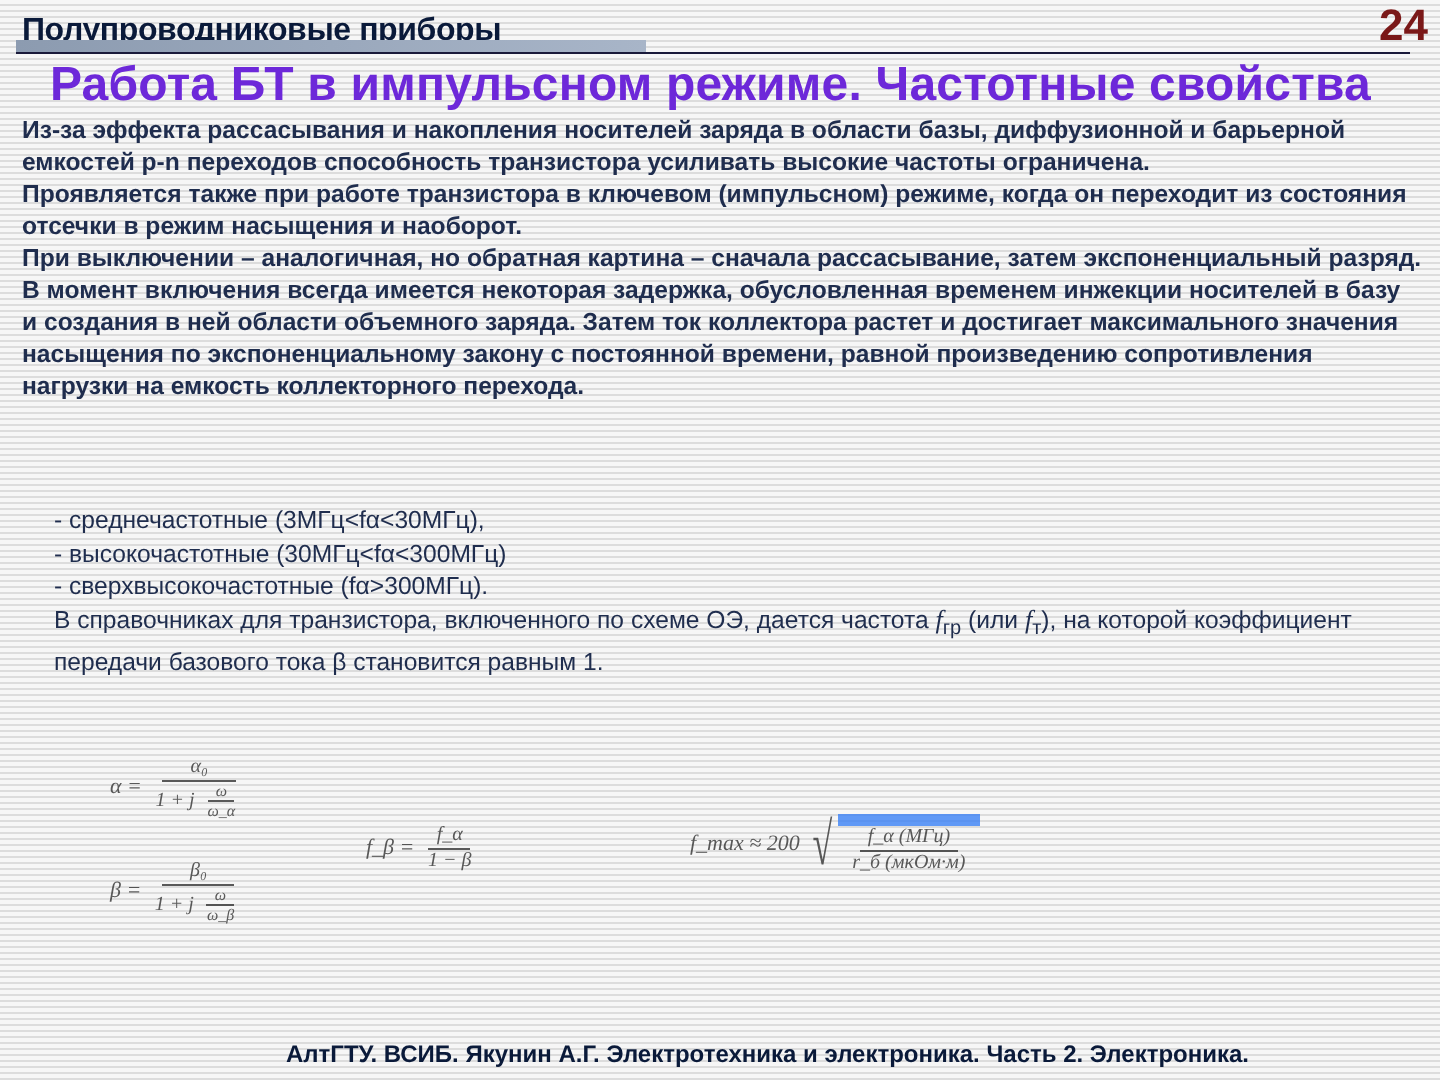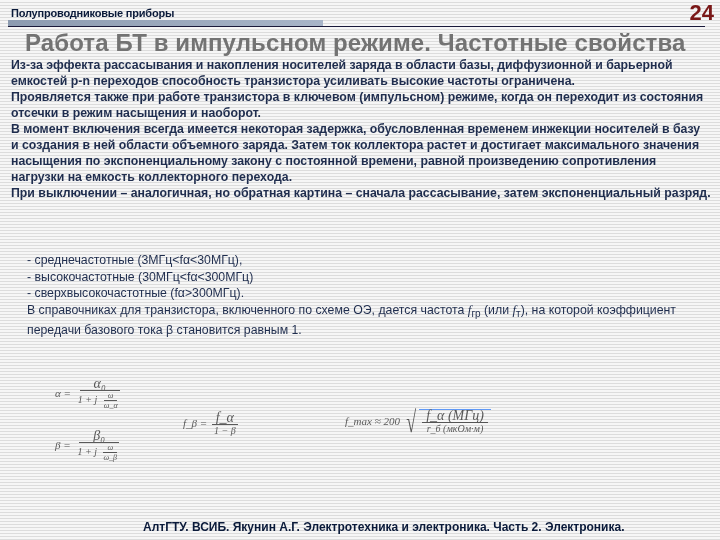--- a/index.html
+++ b/index.html
@@ -5,79 +5,79 @@
     html, body { margin: 0; padding: 0; }
     body {
       width: 720px; height: 540px; overflow: hidden; position: relative;
       background-color: #f4f4f4;
       background-image: repeating-linear-gradient(to bottom, #f6f6f6 0px, #f6f6f6 2px, #dcdcdc 2px, #dcdcdc 3px);
       font-family: "Liberation Sans", sans-serif;
       color: #1b2a4a;
     }
     .section-label {
       position: absolute; left: 11px; top: 7px;
-      font-size: 11px; font-weight: bold; color: #0a1a3a;
+      font-size: 16px; font-weight: bold; color: #0a1a3a;
       letter-spacing: -0.2px;
     }
     .header-bar {
       position: absolute; left: 8px; top: 20px; width: 315px; height: 6px;
       background: linear-gradient(to right, #8c9bb0, #a8b5c8);
     }
     .header-rule {
       position: absolute; left: 8px; top: 26px; width: 697px; height: 1px;
       background: #1a1a3a;
     }
     .page-number {
       position: absolute; right: 6px; top: 0px;
       font-size: 22px; font-weight: bold; color: #7a1818;
     }
     .slide-title {
       position: absolute; left: 25px; top: 29px; width: 690px;
-      font-size: 24px; font-weight: bold; color: #737373;
+      font-size: 24px; font-weight: bold; color: #6d28d9;
       letter-spacing: 0.1px; white-space: nowrap;
     }
     .body-block {
       position: absolute; left: 11px; width: 700px;
       font-size: 12.3px; line-height: 16px; color: #1f2d4e;
     }
     .body-block p { margin: 0 0 0 0; }
     .block1 { top: 57px; font-weight: bold; }
     .block2 { top: 252px; left: 27px; width: 680px; line-height: 16.5px; }
     .math-i { font-family: "Liberation Serif", serif; font-style: italic; font-size: 13px; }
     .math-sub { font-size: 10px; vertical-align: -3px; font-style: normal; font-family: "Liberation Sans", sans-serif; }
     .formula {
       position: absolute; font-family: "Liberation Serif", serif; font-style: italic;
       color: #333; font-size: 11px; opacity: 0.8;
     }
     .frac { display: inline-flex; flex-direction: column; align-items: center; vertical-align: middle; }
-    .frac .num { padding: 0 4px; border-bottom: 1px solid #333; font-size: 14px; line-height: 12px; }
+    .frac .num { padding: 0 4px; border-bottom: 1px solid #333; font-size: 10px; line-height: 12px; }
     .frac .den { padding: 0 4px; font-size: 10px; line-height: 12px; }
     .frac.small .num, .frac.small .den { font-size: 8px; line-height: 9px; }
     .sqrt { display: inline-flex; align-items: center; vertical-align: middle; }
     .sqrt .radical { font-size: 30px; line-height: 30px; font-style: normal; transform: scaleX(0.6); }
-    .sqrt .body { border-top: 1px solid #3b82f6; padding: 0 3px; }
+    .sqrt .body { border-top: 6px solid #3b82f6; padding: 0 3px; }
     .footer {
       position: absolute; left: 143px; top: 520px;
       font-size: 12px; font-weight: bold; color: #0a1a3a; white-space: nowrap;
     }
   </style>
 </head>
 <body>
 
 <div class="section-label">Полупроводниковые приборы</div>
 <div class="header-bar"></div>
 <div class="header-rule"></div>
 <div class="page-number">24</div>
 <div class="slide-title">Работа БТ в импульсном режиме. Частотные свойства</div>
 
 <div class="body-block block1">
   <p>Из-за эффекта рассасывания и накопления носителей заряда в области базы, диффузионной и барьерной емкостей p-n переходов способность транзистора усиливать высокие частоты ограничена.</p>
   <p>Проявляется также при работе транзистора в ключевом (импульсном) режиме, когда он переходит из состояния отсечки в режим насыщения и наоборот.</p>
+  <p>При выключении – аналогичная, но обратная картина – сначала рассасывание, затем экспоненциальный разряд.</p>
   <p>В момент включения всегда имеется некоторая задержка, обусловленная временем инжекции носителей в базу и создания в ней области объемного заряда. Затем ток коллектора растет и достигает максимального значения насыщения по экспоненциальному закону с постоянной времени, равной произведению сопротивления нагрузки на емкость коллекторного перехода.</p>
-  <p>При выключении – аналогичная, но обратная картина – сначала рассасывание, затем экспоненциальный разряд.</p>
 </div>
 
 <div class="body-block block2">
   <p>- среднечастотные (3МГц&lt;fα&lt;30МГц),</p>
   <p>- высокочастотные (30МГц&lt;fα&lt;300МГц)</p>
   <p>- сверхвысокочастотные (fα&gt;300МГц).</p>
   <p>
     <span>В справочниках для транзистора, включенного по схеме ОЭ, дается частота </span><span class="math-i"><span>f</span><span class="math-sub">гр</span></span><span> (или </span><span class="math-i"><span>f</span><span class="math-sub">т</span></span><span>), на которой коэффициент передачи базового тока  β становится равным 1.</span>
   </p>
 </div>

